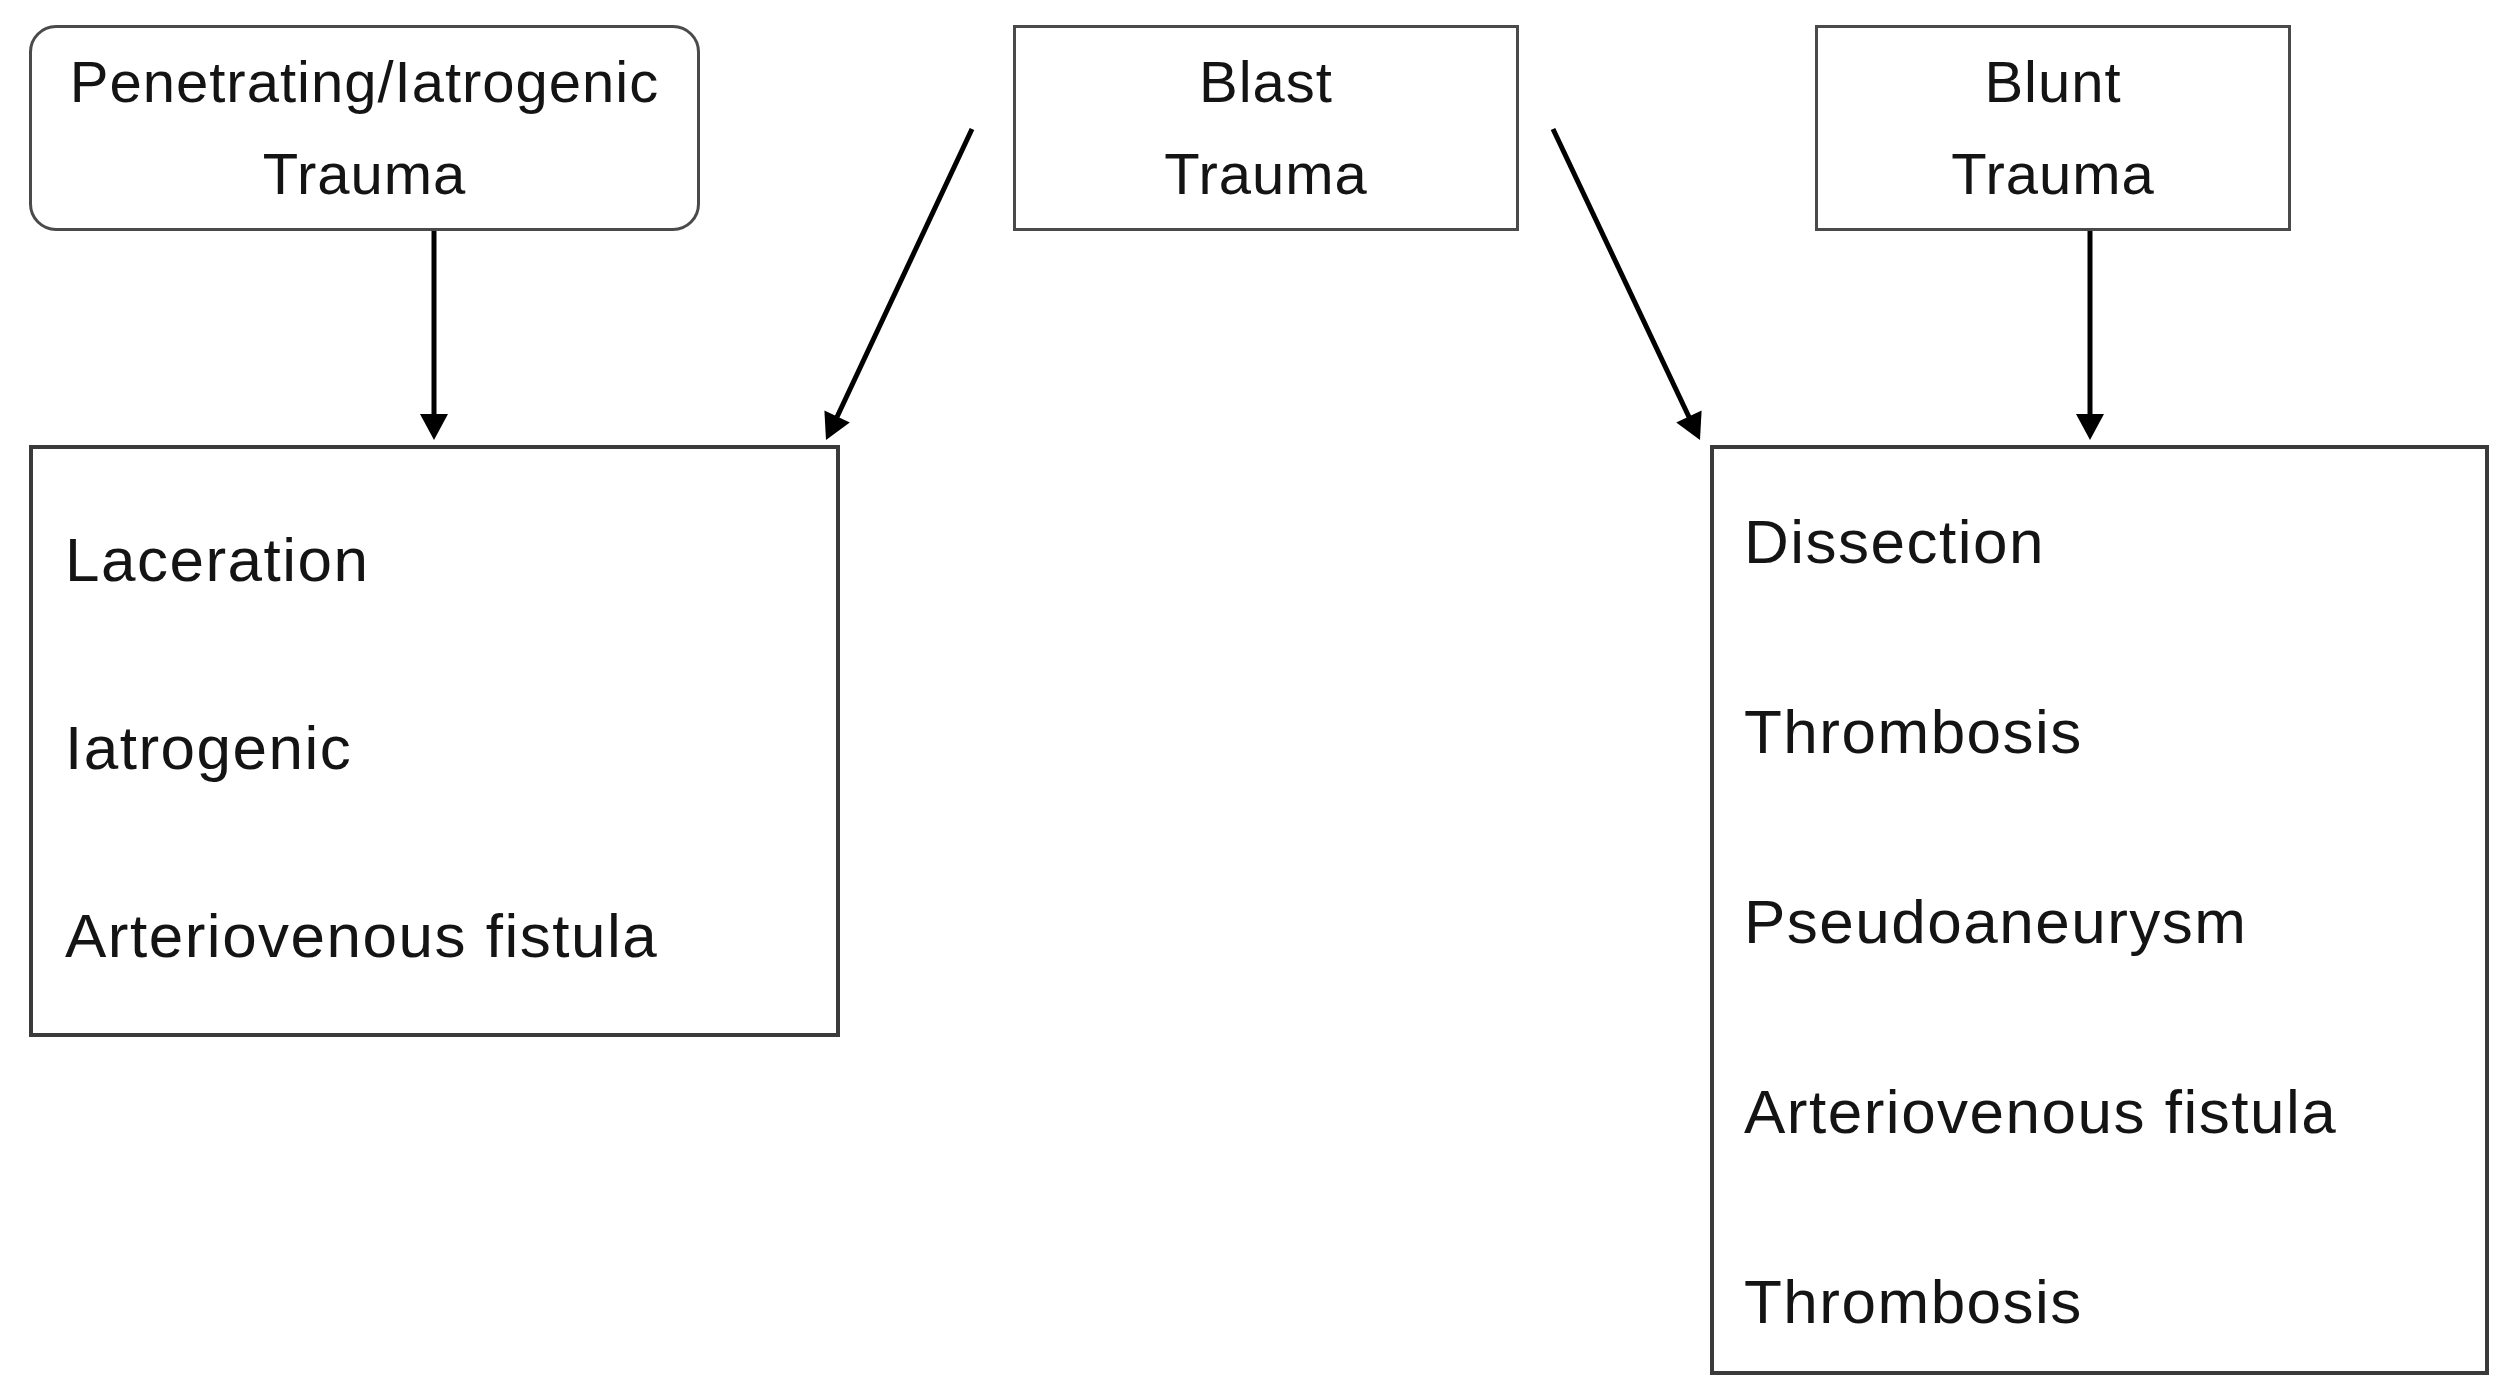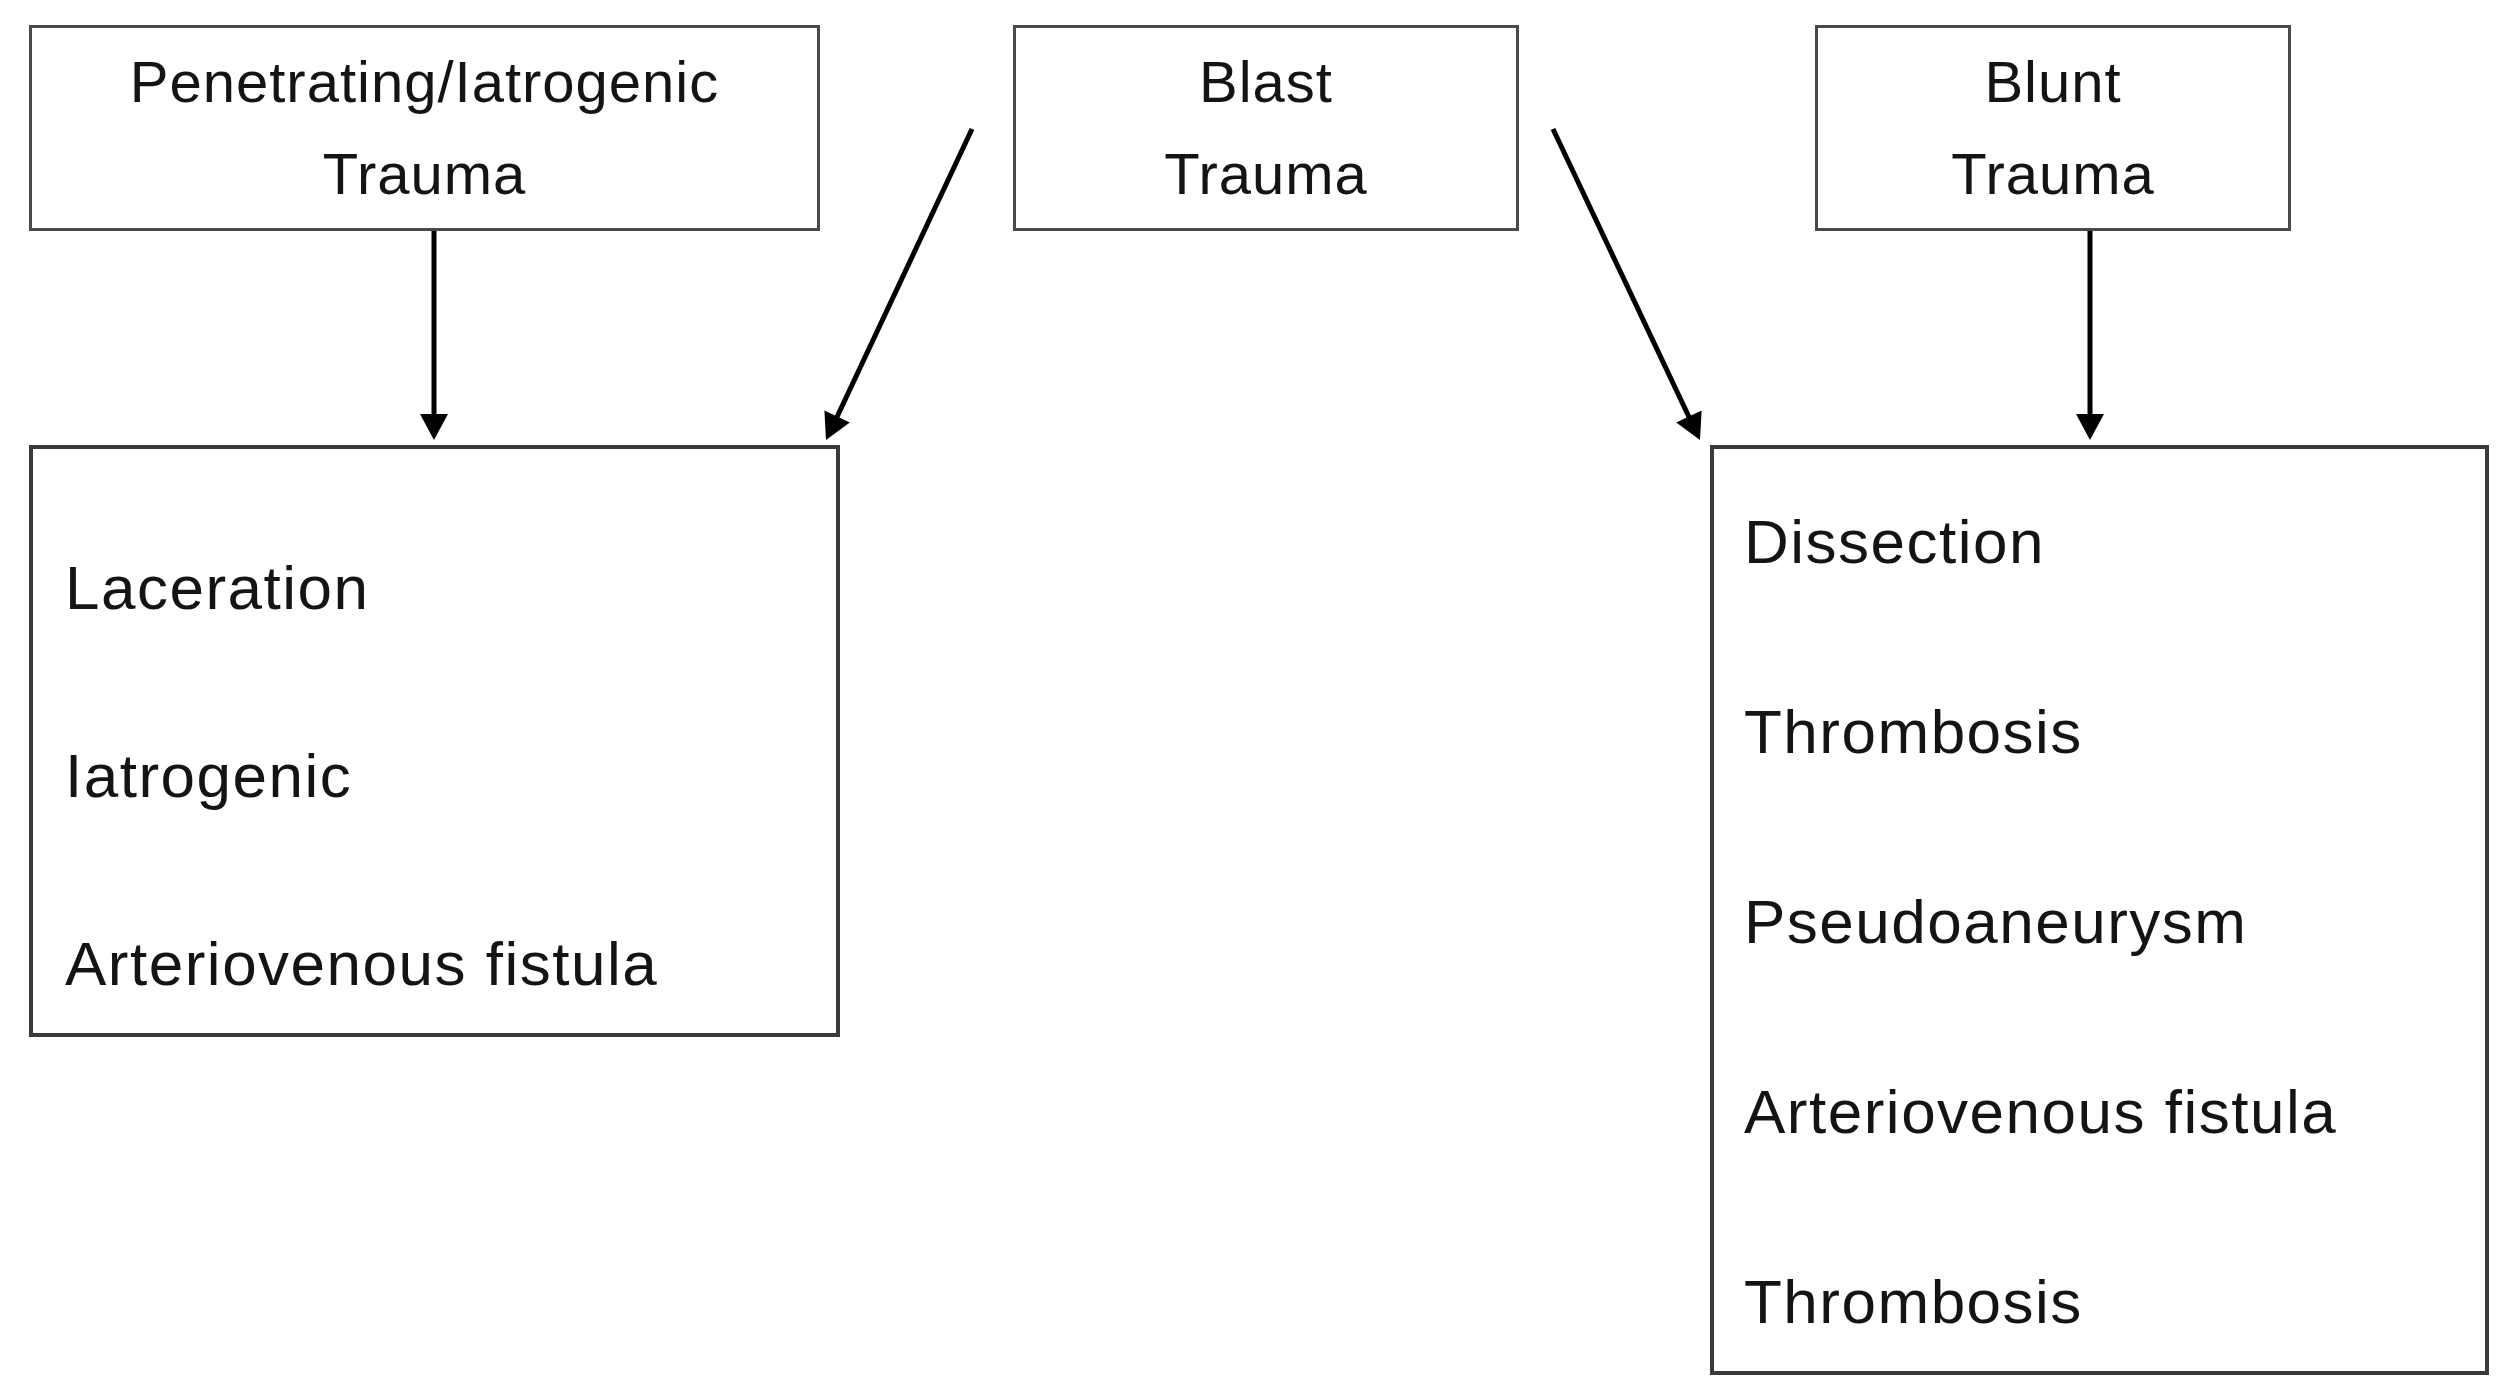--- a/index.html
+++ b/index.html
@@ -27,38 +27,38 @@
     flex-direction: column;
     align-items: center;
     justify-content: center;
     text-align: center;
     font-size: 58px;
     line-height: 92px;
     letter-spacing: 1px;
     top: 25px;
     height: 206px;
   }
-  #box-penetrating { left: 29px;  width: 791px; }
+  #box-penetrating { left: 29px;  width: 671px; border-radius: 27px; }
   #box-blast       { left: 1013px; width: 506px; }
   #box-blunt       { left: 1815px; width: 476px; }
 
   .outcome-box {
     border: 4px solid #3a3a3a;
     display: flex;
     flex-direction: column;
     font-size: 62px;
     line-height: 70px;
     letter-spacing: 1.5px;
     top: 445px;
   }
   #box-left-outcomes {
     left: 29px;
     width: 811px;
     height: 592px;
-    padding: 104px 20px 0 32px;
+    padding: 76px 20px 0 32px;
   }
   #box-left-outcomes .item { margin-bottom: 118px; }
 
   #box-right-outcomes {
     left: 1710px;
     width: 779px;
     height: 930px;
     padding: 58px 20px 8px 30px;
   }
   #box-right-outcomes .item { margin-bottom: 120px; }

